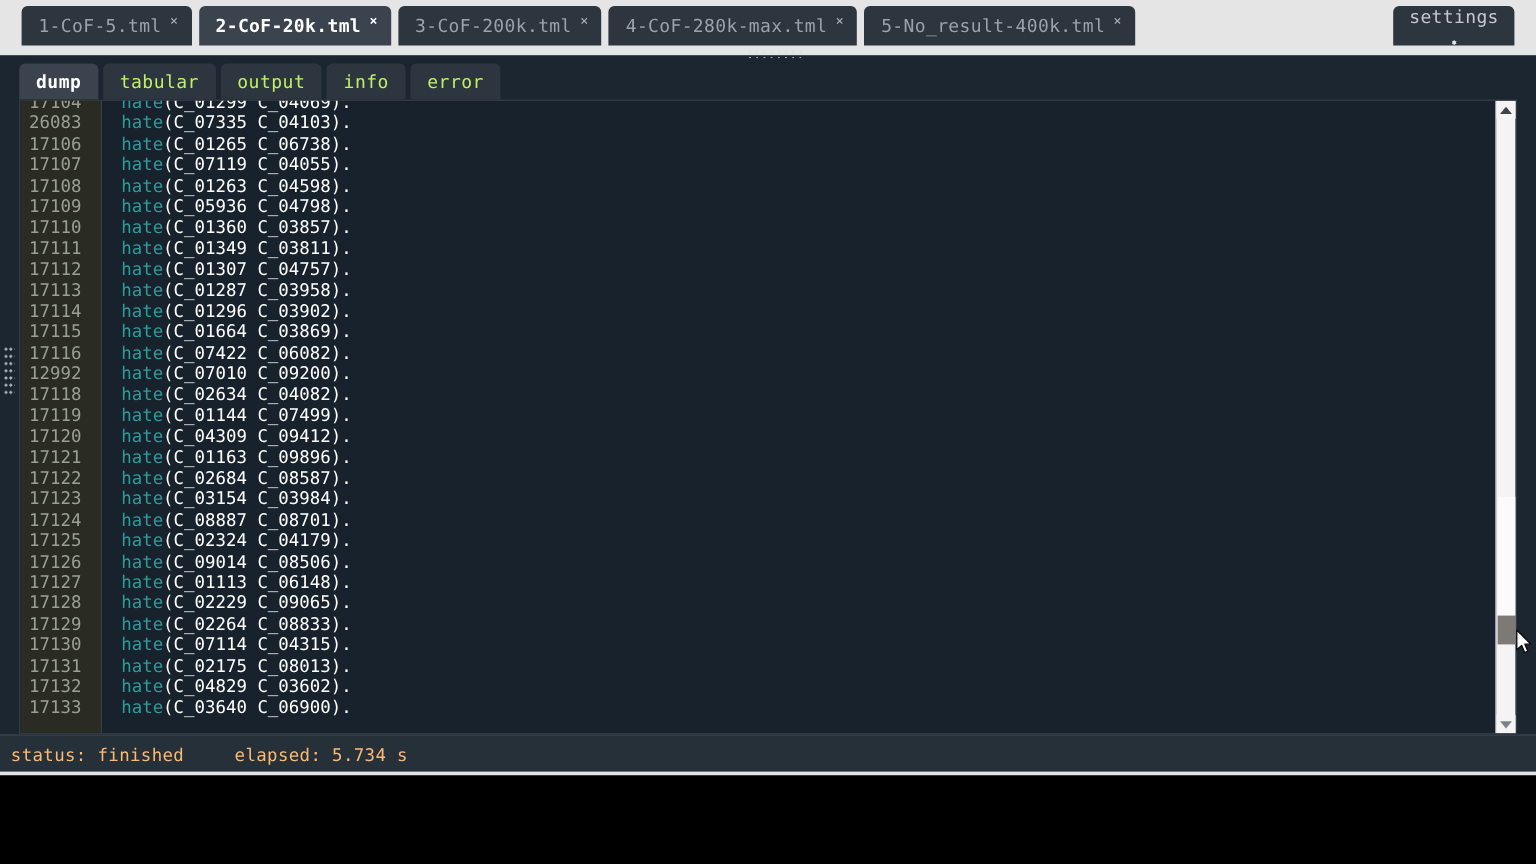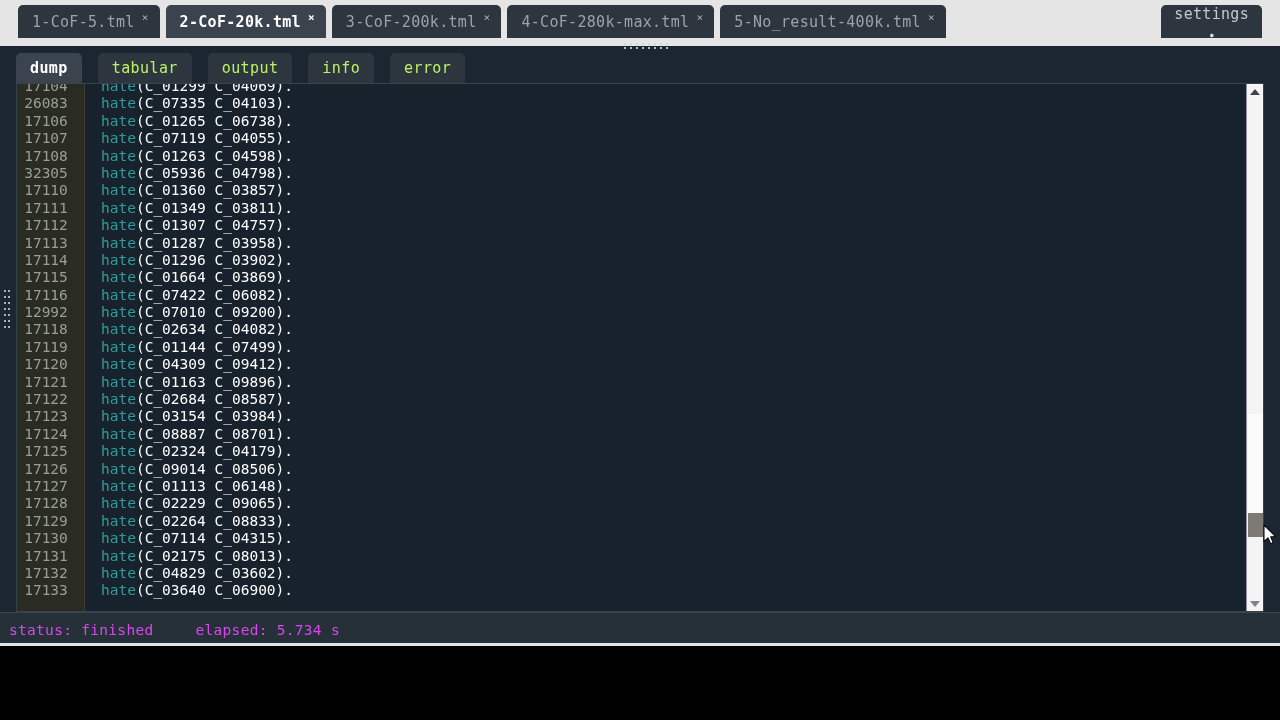--- a/index.html
+++ b/index.html
@@ -114,21 +114,21 @@
     display: flex;
     flex-direction: column;
     padding: 0 16px 0 16px;
     min-height: 0;
   }
 
   .subtabs {
     height: 37px;
     display: flex;
     align-items: flex-end;
-    gap: 16px;
+    gap: 4px;
     flex: 0 0 auto;
   }
   .subtab {
     height: 30px;
     display: flex;
     align-items: center;
     padding: 0 14px;
     border-radius: 5px 5px 0 0;
     background: #2d353f;
     color: #bef264;
@@ -256,21 +256,21 @@
   .statusbar {
     flex: 0 0 auto;
     height: 34px;
     margin: 0 0 0 0;
     background: #263039;
     border-top: 1px solid #3c4650;
     display: flex;
     align-items: center;
     padding-left: 9px;
     gap: 42px;
-    color: #d946ef;
+    color: #fdba74;
     font-size: 14.5px;
     letter-spacing: 0.3px;
   }
 
   .bottom-line {
     position: absolute;
     left: 0;
     top: 643px;
     width: 1280px;
     height: 3px;
@@ -329,21 +329,21 @@
 
     <div class="codewrap">
       <div class="code-scroll">
         <div class="inner-clip">
           <div class="gutter shift" id="gutter">
               <div>17104</div>
               <div>26083</div>
               <div>17106</div>
               <div>17107</div>
               <div>17108</div>
-              <div>32305</div>
+              <div>17109</div>
               <div>17110</div>
               <div>17111</div>
               <div>17112</div>
               <div>17113</div>
               <div>17114</div>
               <div>17115</div>
               <div>17116</div>
               <div>12992</div>
               <div>17118</div>
               <div>17119</div>

